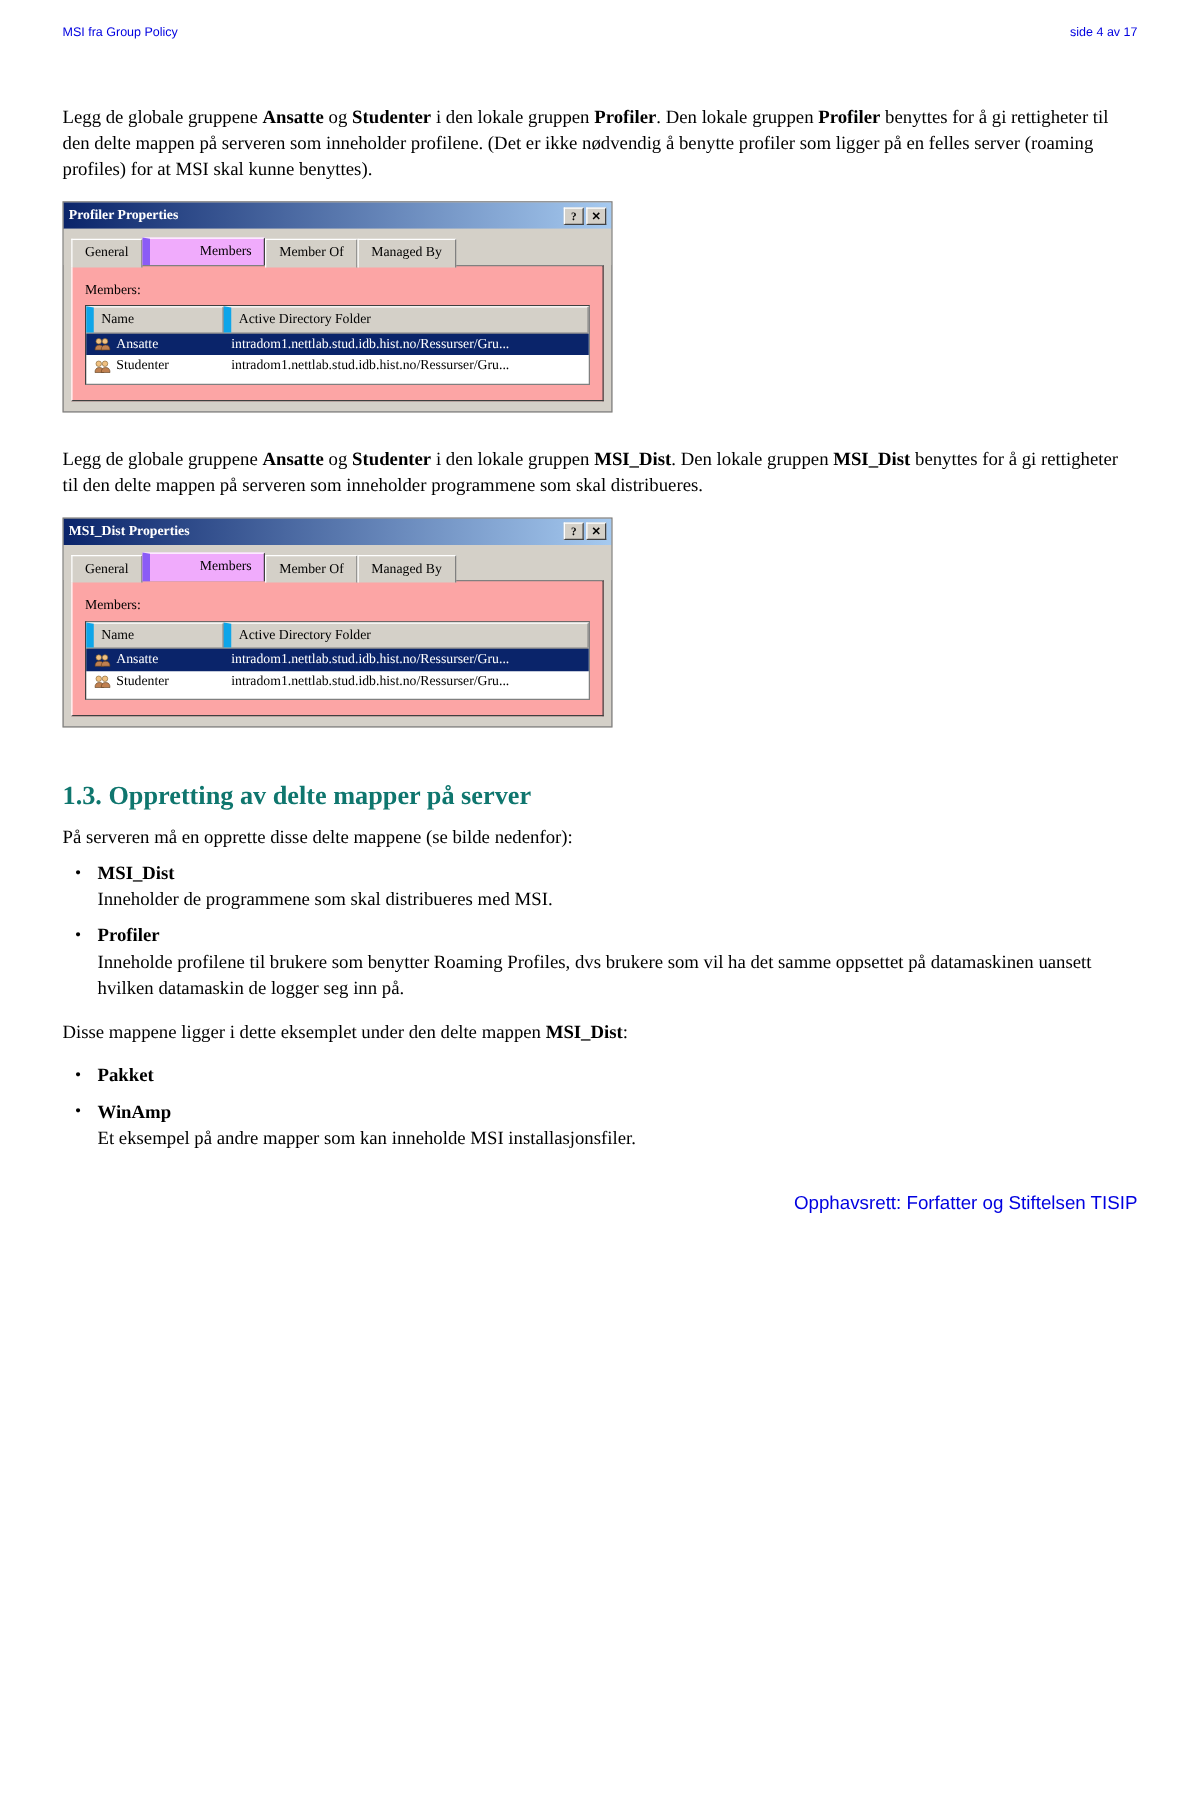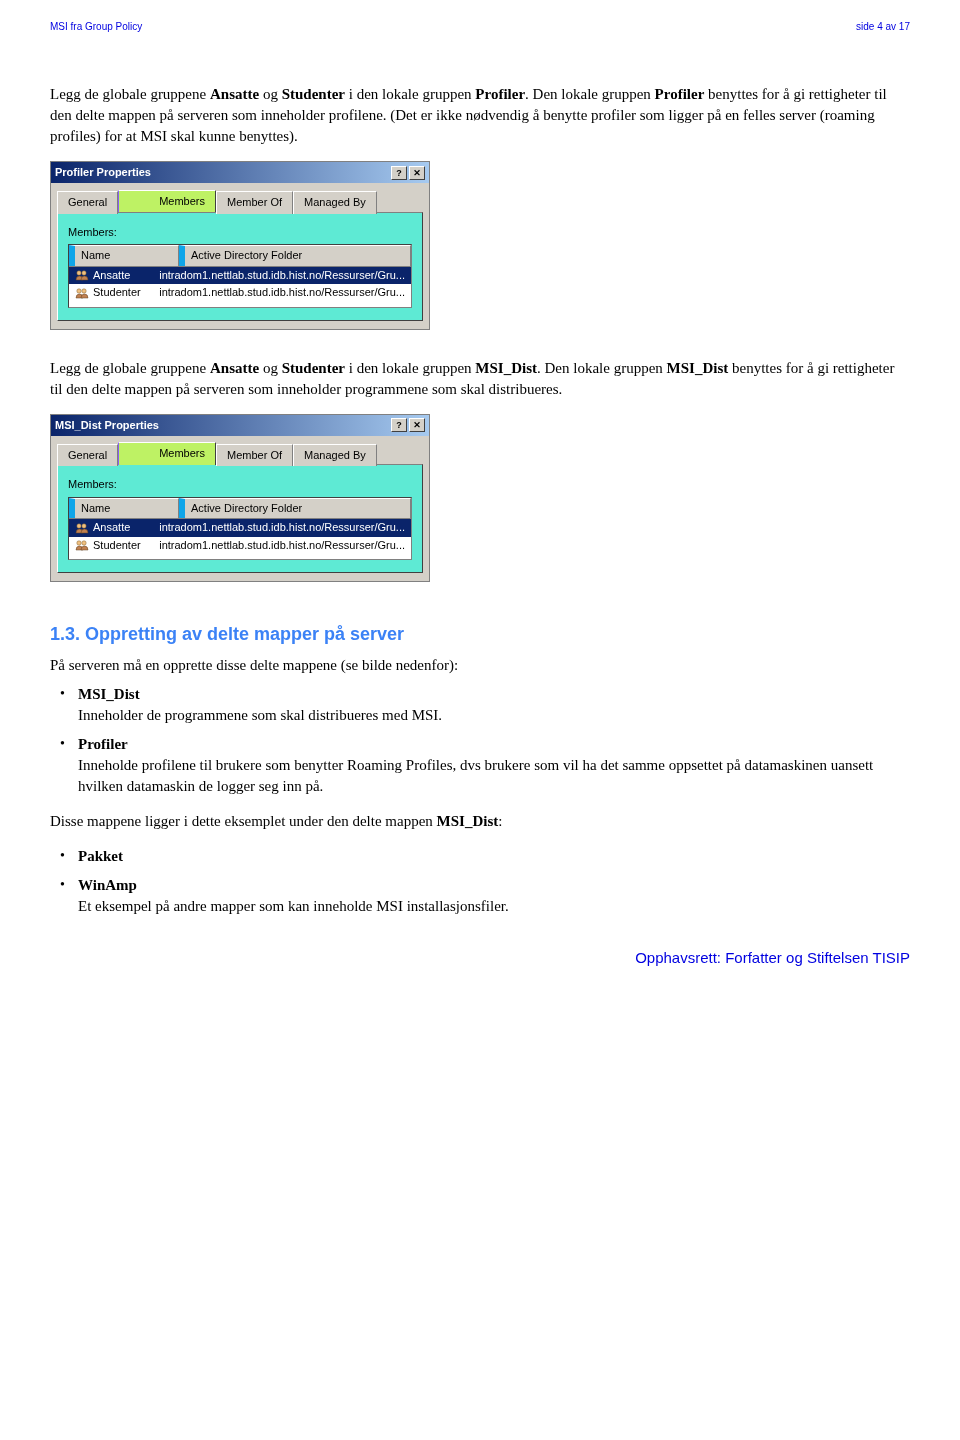--- a/index.html
+++ b/index.html
@@ -1,37 +1,37 @@
 <!DOCTYPE html>
 <html><head>
 <meta charset="utf-8">
 <style>
 * { box-sizing: border-box; margin: 0; padding: 0; }
 body { font-family: Georgia, 'Times New Roman', serif; font-size: 15px; color: #000; background: #fff; width: 960px; margin: 0 auto; padding: 20px 50px; line-height: 1.4; }
 .header-row { display: flex; justify-content: space-between; color: #0000e0; font-family: Arial, sans-serif; font-size: 10px; margin-bottom: 50px; }
 .para { margin: 14px 0; }
 .bold { font-weight: bold; }
-.section-heading { font-family: Liberation Sans, sans-serif; font-size: 18px; font-weight: bold; color: #3b82f6; margin-top: 40px; margin-bottom: 8px; }
+.section-heading { font-family: Liberation Serif, serif; font-size: 21px; font-weight: bold; color: #0f766e; margin-top: 40px; margin-bottom: 8px; }
 .section-intro { margin-bottom: 2px; }
 ul.bullets { list-style: none; padding-left: 0; margin: 8px 0; }
 ul.bullets > li { position: relative; padding-left: 28px; margin: 8px 0; }
 ul.bullets > li::before { content: "•"; position: absolute; left: 10px; font-size: 14px; }
 .item-title { font-weight: bold; display: block; }
 .footer { color: #0000e0; font-family: Arial, sans-serif; font-size: 15px; text-align: right; margin-top: 30px; }
 
 
-.win-dialog { width: 380px; margin: 10px 0 28px 0; font-family: Liberation Sans, sans-serif; font-size: 11px; background: #d4d0c8; border: 1px solid #808080; }
+.win-dialog { width: 440px; margin: 10px 0 28px 0; font-family: Liberation Serif, serif; font-size: 11px; background: #d4d0c8; border: 1px solid #808080; }
 .titlebar { background: linear-gradient(to right, #0a246a, #a6caf0); color: #fff; padding: 3px 4px; display: flex; justify-content: space-between; align-items: center; font-weight: bold; font-size: 11px; }
 .titlebar-buttons { display: flex; gap: 2px; }
 .titlebar-btn { width: 16px; height: 14px; background: #d4d0c8; border: 1px solid #fff; border-right-color: #404040; border-bottom-color: #404040; font-size: 9px; text-align: center; line-height: 12px; color: #000; font-weight: bold; }
 .tabstrip { display: flex; padding: 6px 6px 0 6px; background: #d4d0c8; align-items: center; }
 .tab { padding: 3px 10px; border: 1px solid #808080; border-bottom: none; background: #d4d0c8; margin-right: 0; font-size: 11px; position: relative; }
-.tab.active { background: #bef264; border-top: 1px solid #fff; border-left: 1px solid #8b5cf6; border-right: 1px solid #404040; z-index: 2; margin-bottom: -1px; padding-left: 40px; }
+.tab.active { background: #f0abfc; border-top: 1px solid #fff; border-left: 6px solid #8b5cf6; border-right: 1px solid #404040; z-index: 2; margin-bottom: -1px; padding-left: 40px; }
 .tab:not(.active) { background: #d4d0c8; border-top: 1px solid #fff; border-left: 1px solid #fff; border-right: 1px solid #808080; top: 2px; }
-.tab-body { margin: 0 6px 8px 6px; border: 1px solid #fff; border-right-color: #404040; border-bottom-color: #404040; border-top: 1px solid #808080; padding: 12px 10px; background: #5eead4; }
+.tab-body { margin: 0 6px 8px 6px; border: 1px solid #fff; border-right-color: #404040; border-bottom-color: #404040; border-top: 1px solid #808080; padding: 12px 10px; background: #fca5a5; }
 .members-label { margin-bottom: 4px; }
 .listview { border: 1px solid #808080; border-top-color: #404040; border-left-color: #404040; background: #fff; }
 .lv-header { display: flex; background: #d4d0c8; border-bottom: 1px solid #808080; }
 .lv-col { padding: 2px 6px; border-right: 1px solid #808080; border-top: 1px solid #fff; border-left: 6px solid #0ea5e9; font-size: 11px; }
 .lv-col.name { width: 110px; }
 .lv-col.folder { flex: 1; }
 .lv-body { min-height: 40px; }
 .lv-row { display: flex; font-size: 11px; }
 .lv-row.selected { background: #0a246a; color: #fff; }
 .lv-cell { padding: 1px 6px; display: flex; align-items: center; gap: 4px; }

